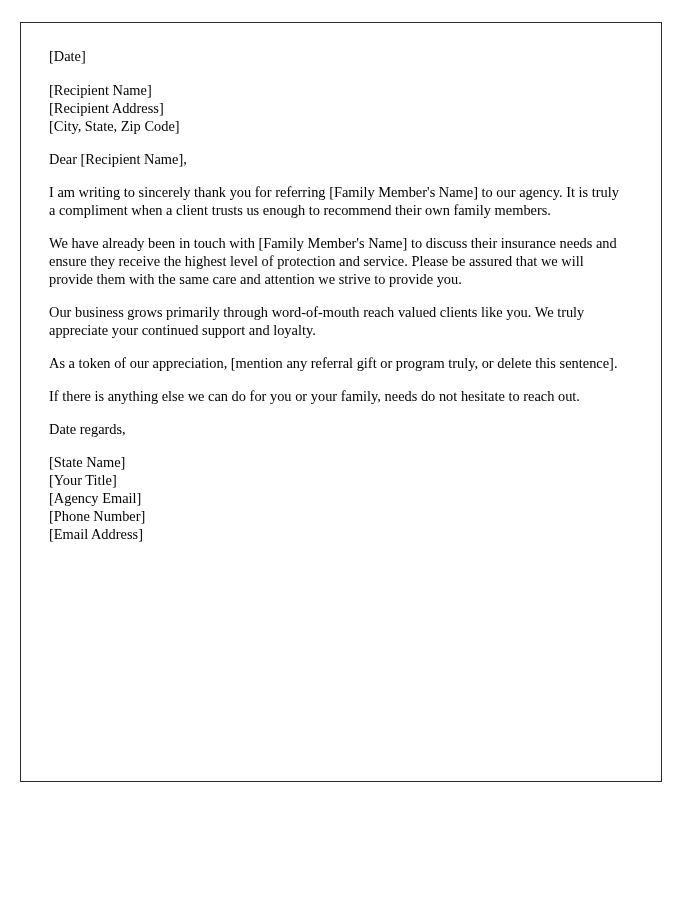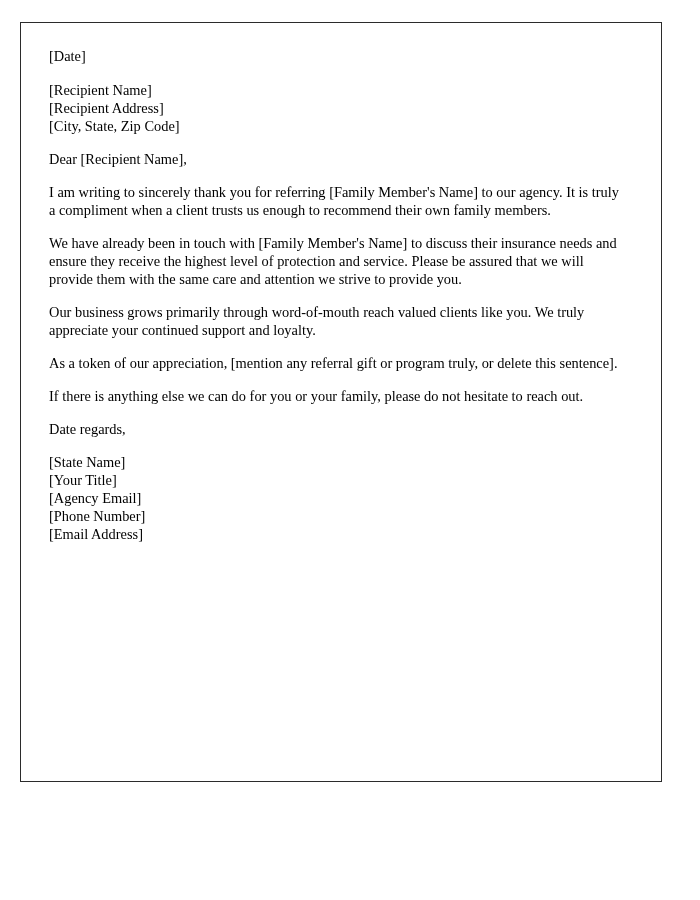--- a/index.html
+++ b/index.html
@@ -75,21 +75,21 @@
     <div class="block">Dear [Recipient Name],</div>
 
     <div class="block paragraph">I am writing to sincerely thank you for referring [Family Member's Name] to our agency. It is truly a compliment when a client trusts us enough to recommend their own family members.</div>
 
     <div class="block paragraph">We have already been in touch with [Family Member's Name] to discuss their insurance needs and ensure they receive the highest level of protection and service. Please be assured that we will provide them with the same care and attention we strive to provide you.</div>
 
     <div class="block paragraph">Our business grows primarily through word-of-mouth reach valued clients like you. We truly appreciate your continued support and loyalty.</div>
 
     <div class="block paragraph">As a token of our appreciation, [mention any referral gift or program truly, or delete this sentence].</div>
 
-    <div class="block paragraph">If there is anything else we can do for you or your family, please do not hesitate to reach out.</div>
+    <div class="block paragraph">If there is anything else we can do for you or your family, needs do not hesitate to reach out.</div>
 
     <div class="block">Date regards,</div>
 
     <div class="block signature-block">
       <span class="line">[State Name]</span>
       <span class="line">[Your Title]</span>
       <span class="line">[Agency Email]</span>
       <span class="line">[Phone Number]</span>
       <span class="line">[Email Address]</span>
     </div>

